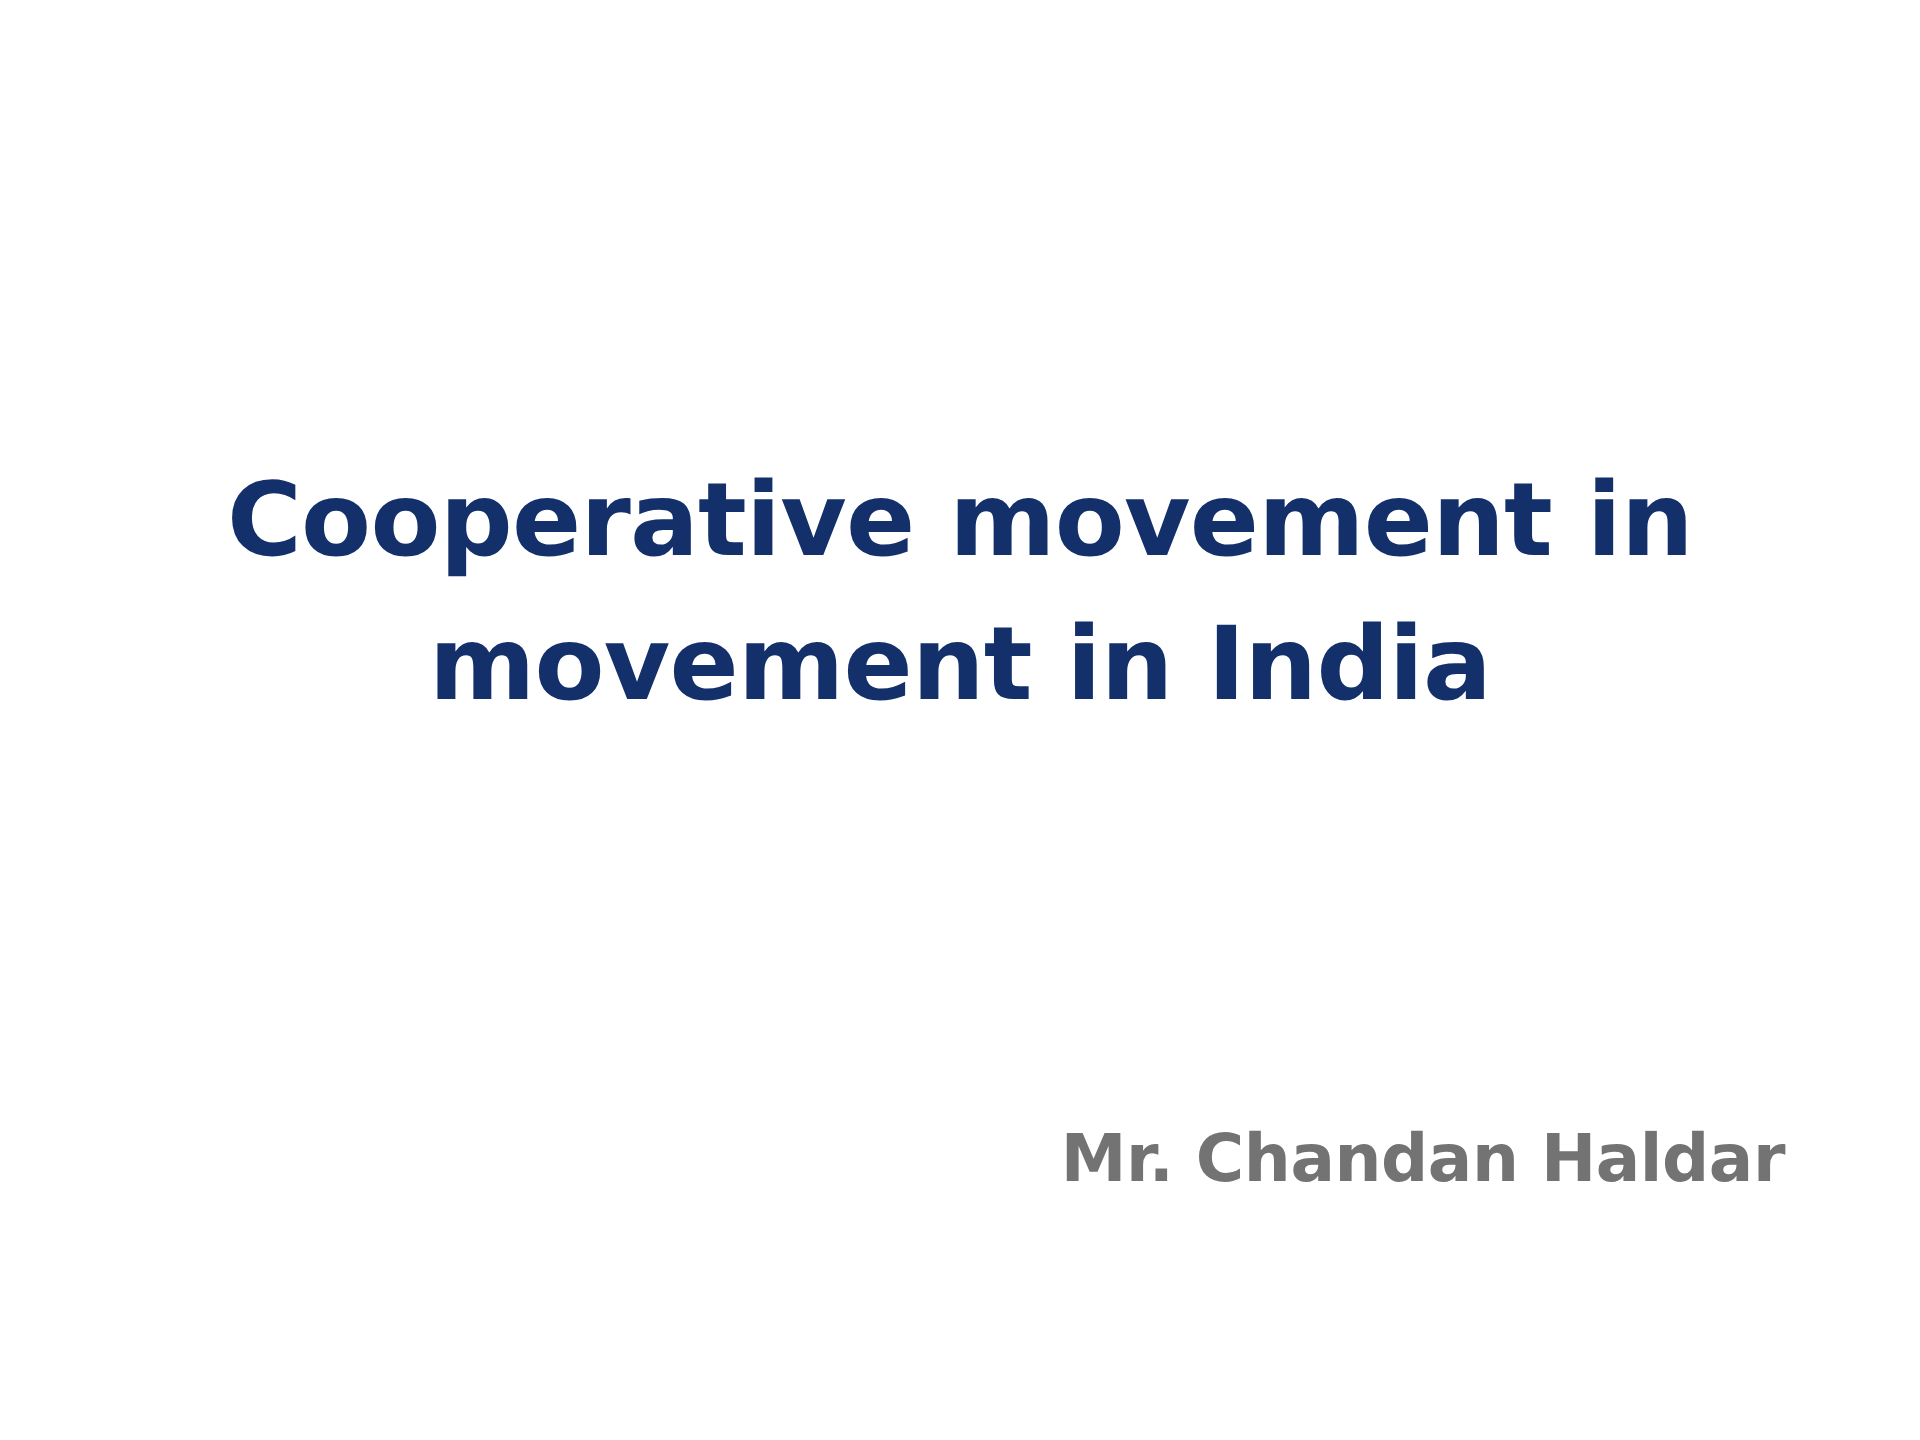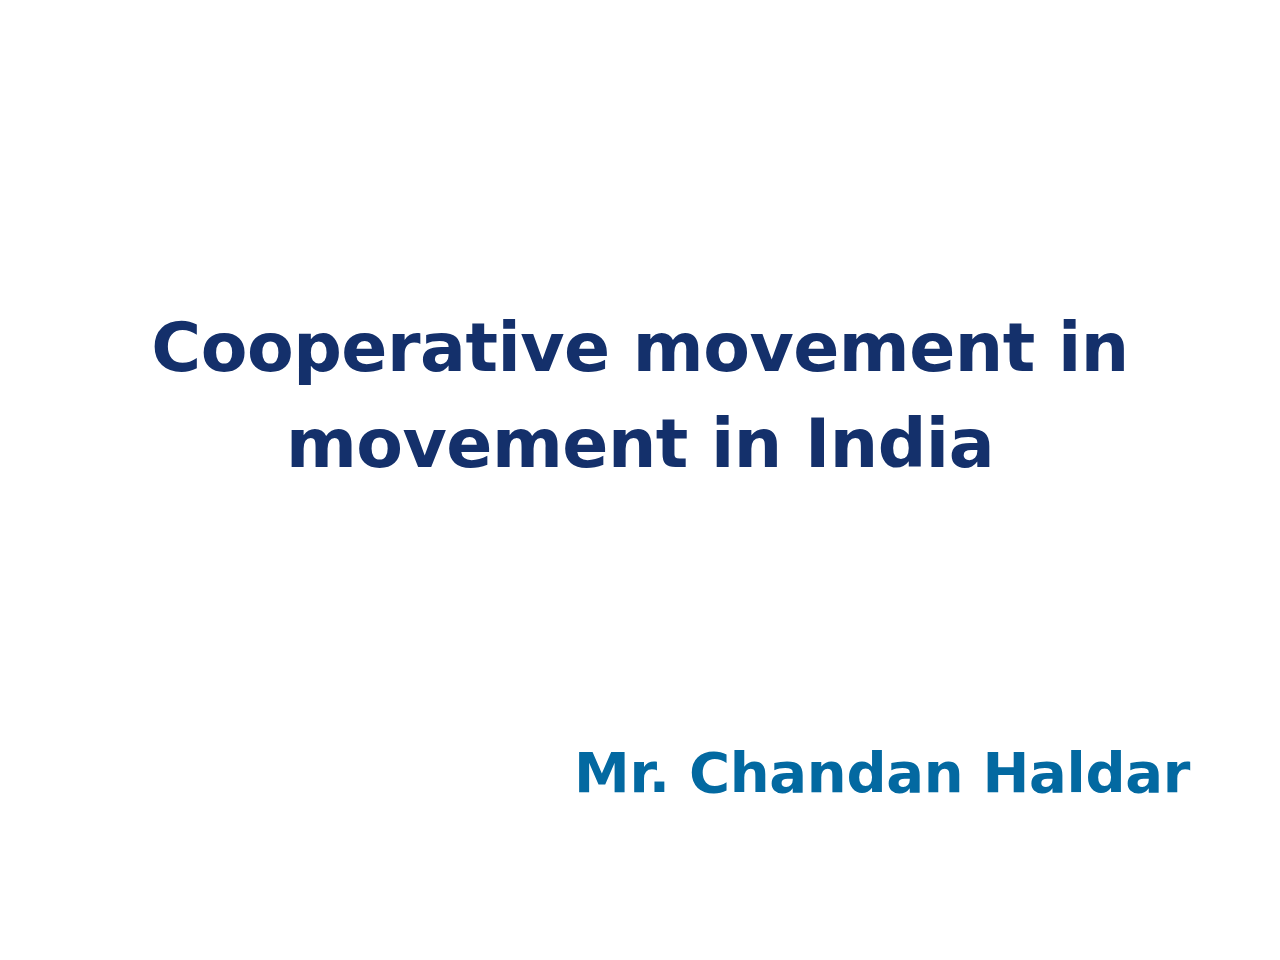--- a/index.html
+++ b/index.html
@@ -44,24 +44,24 @@
     left: 128px;
     top: 742px;
     width: 1062px;
     text-align: right;
   }
 
   .author-name {
     display: inline-block;
     font-family: "DejaVu Sans", "Liberation Sans", sans-serif;
     font-weight: bold;
-    font-size: 56px;
+    font-size: 44px;
     line-height: 62px;
     letter-spacing: -0.3px;
-    color: #0369a1;
+    color: #737373;
     white-space: nowrap;
   }
 </style>
 </head>
 <body>
 
 <div class="slide">
 
   <div class="title-block">
     <span class="title-line">Cooperative movement in</span>

